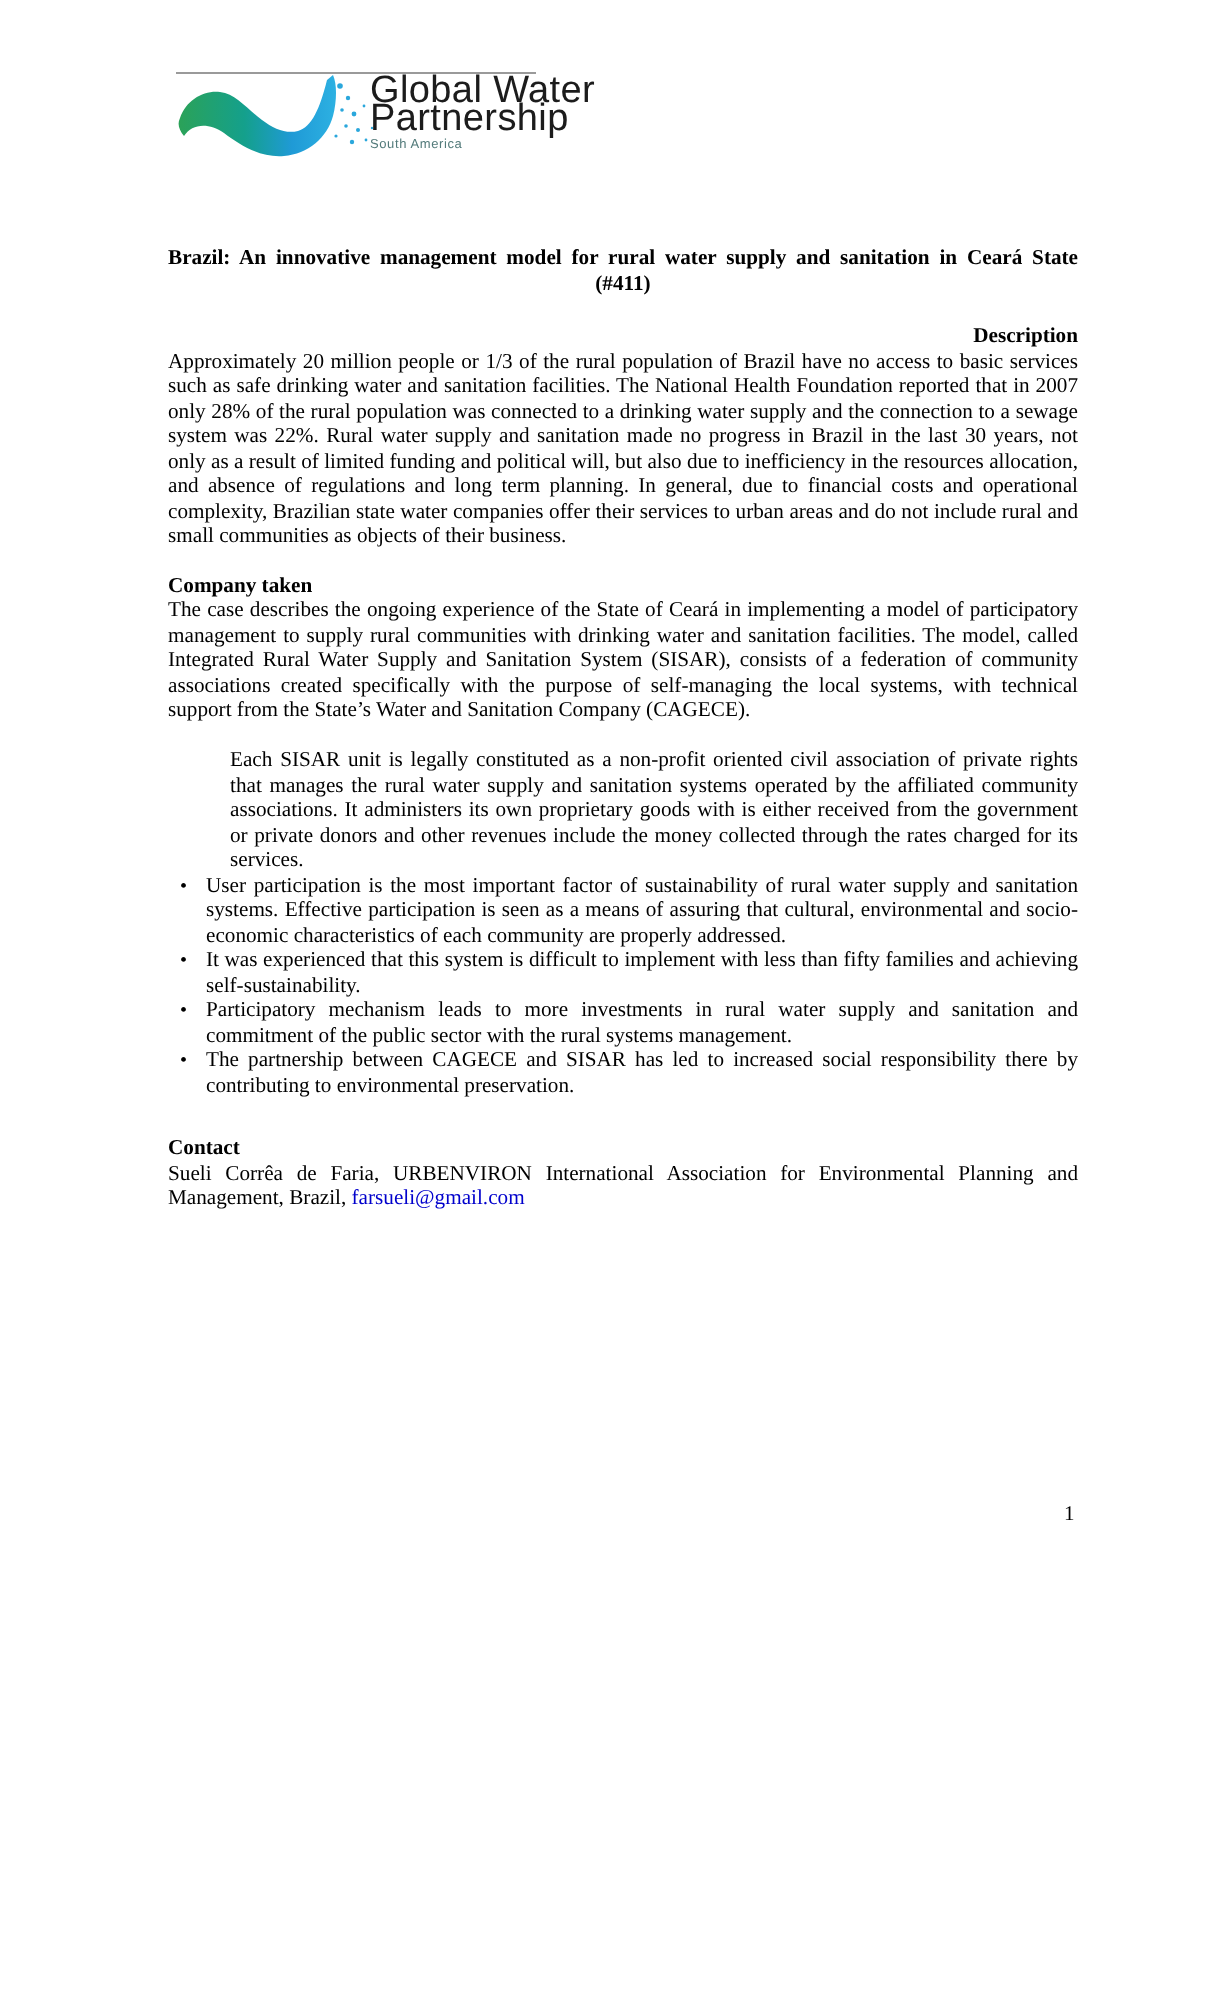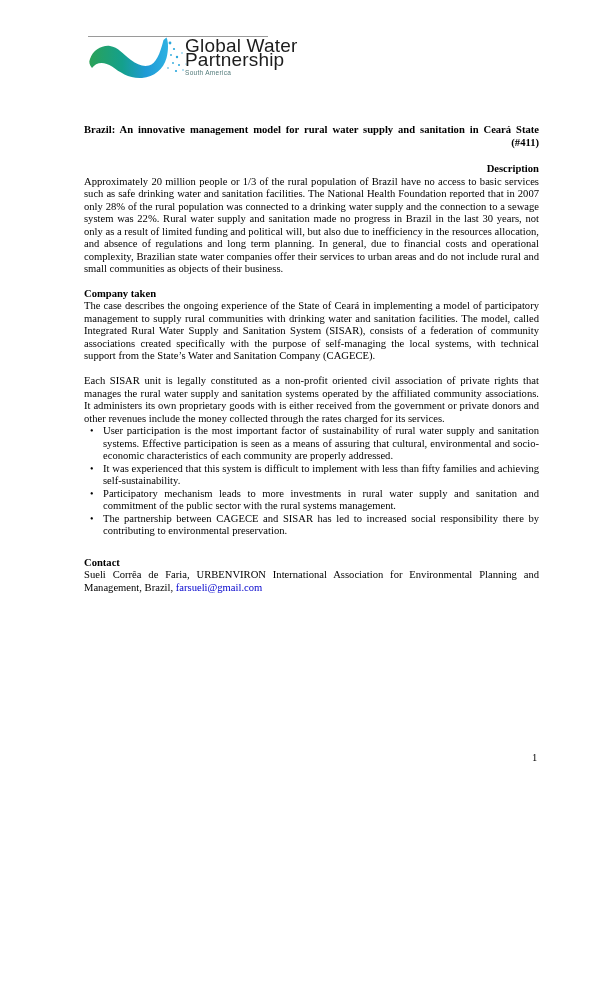--- a/index.html
+++ b/index.html
@@ -50,30 +50,30 @@
     width: 455px;
     font-size: 10.6px;
     line-height: 12.5px;
     text-align: justify;
   }
   .title-line1 {
     font-weight: bold;
     text-align: justify;
     text-align-last: justify;
   }
-  .title-line2 { font-weight: bold; text-align: right; }
+  .title-line2 { font-weight: bold; text-align: center; }
 
   .heading { font-weight: bold; text-align: left; }
   .heading.description    { margin-top: 14px; text-align: right; }
   .heading.action-taken   { margin-top: 12px; }
   .heading.lessons        { margin-top: 13px; }
   .heading.contact        { margin-top: 19px; }
 
   .para { text-align: justify; }
-  .para.gap { margin-top: 12.5px; }
+  .para.gap { margin-top: 12.5px; margin-left: 31px; }
 
   ul.bullets { list-style: none; }
   ul.bullets li {
     position: relative;
     padding-left: 19px;
     text-align: justify;
   }
   .bullet-marker {
     position: absolute;
     left: 6px; top: 0;

